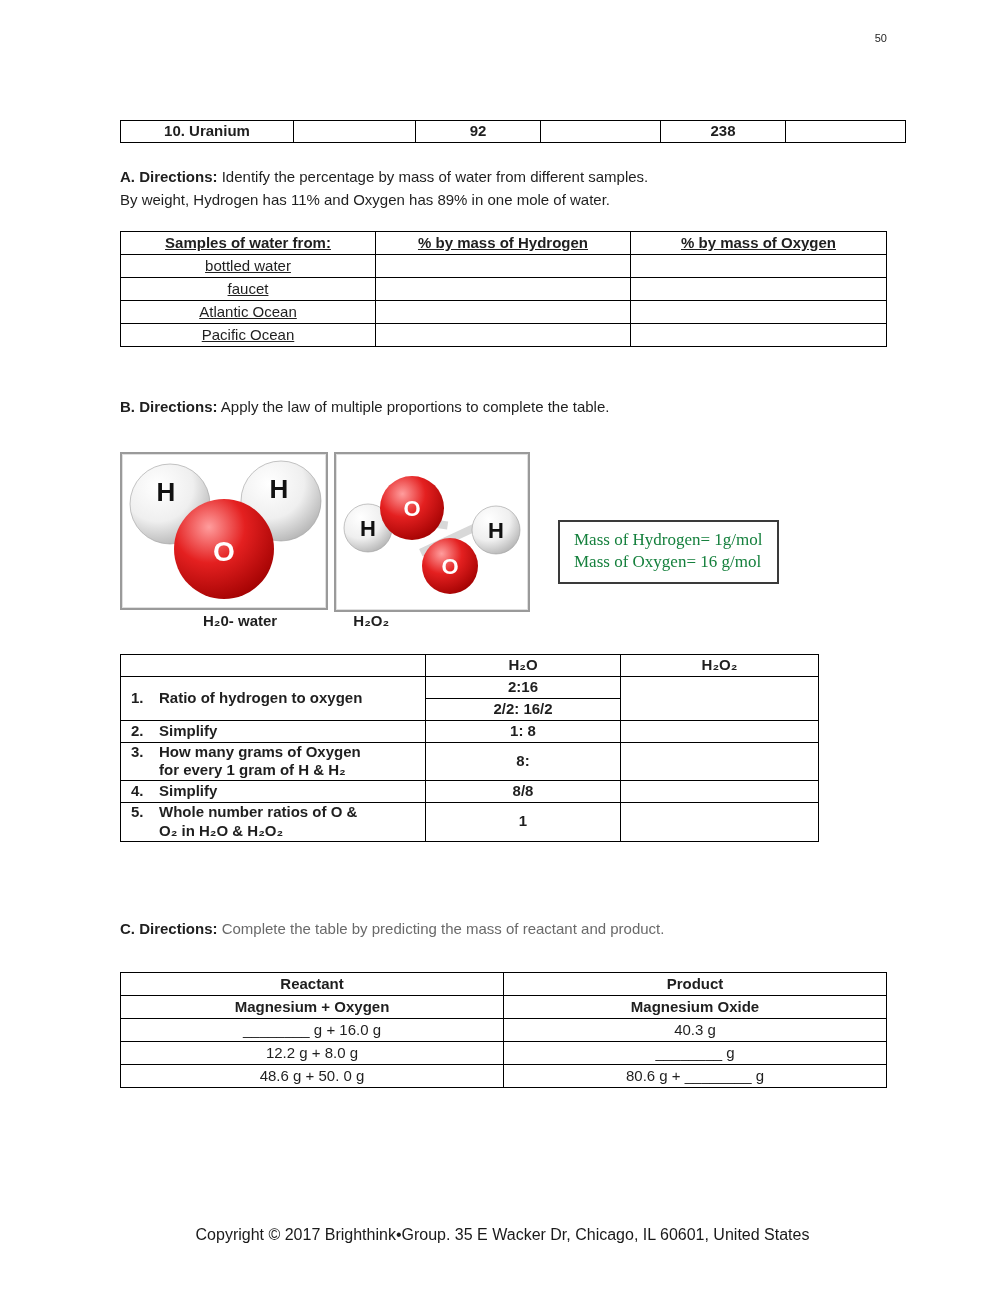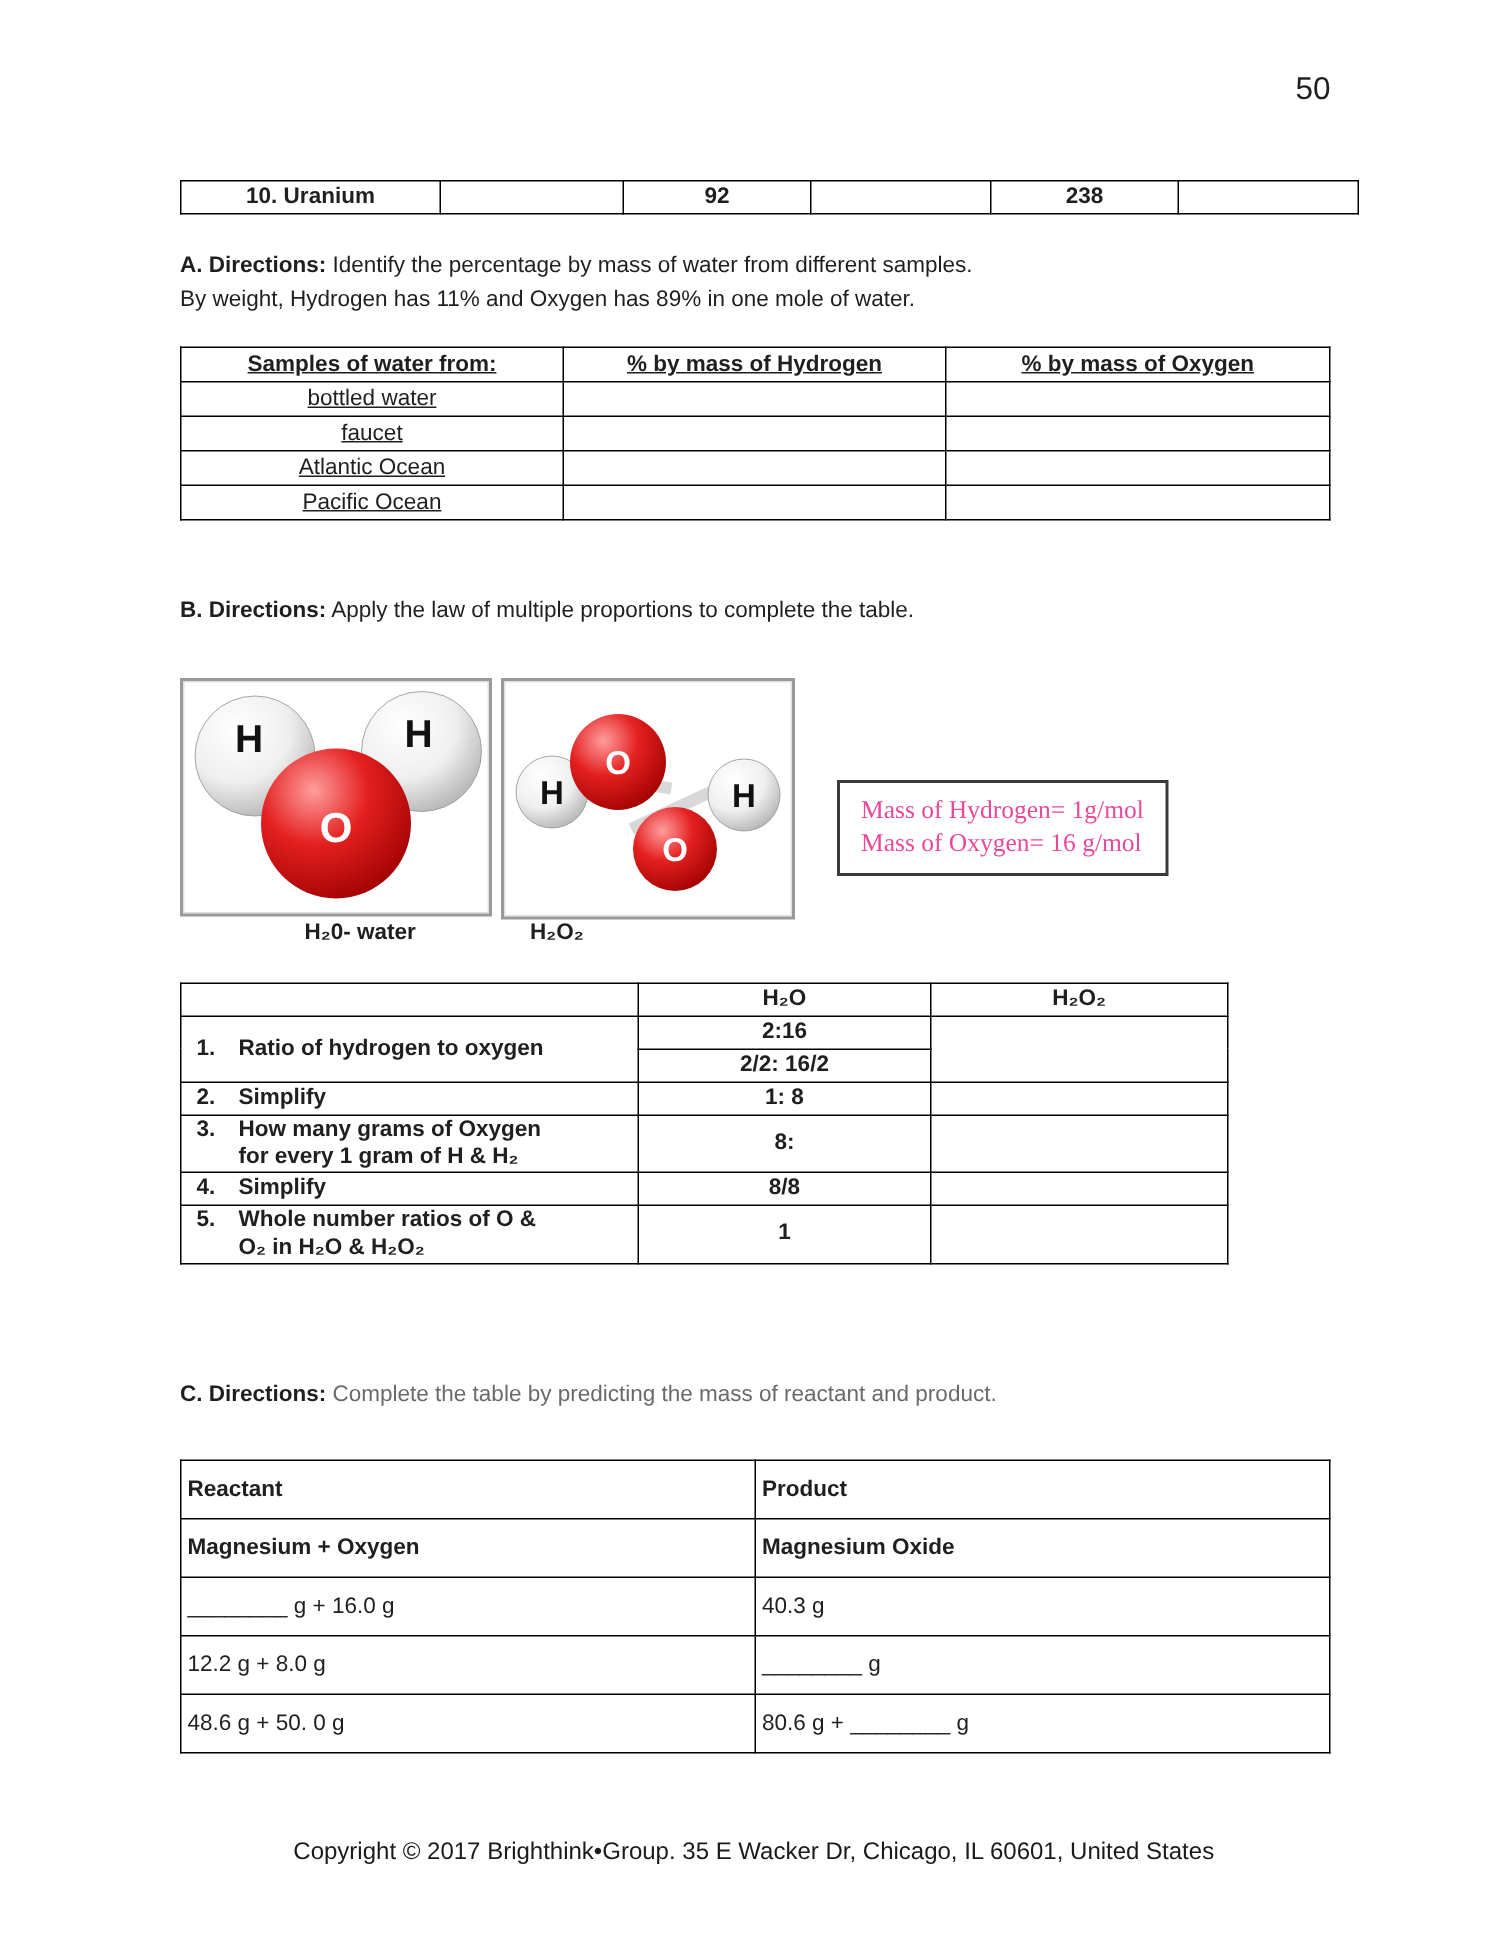--- a/index.html
+++ b/index.html
@@ -2,21 +2,21 @@
 <html><head>
 <meta charset="utf-8">
 <style>
   * { margin:0; padding:0; box-sizing:border-box; }
   html,body { background:#ffffff; }
   .page {
     width:1005px; height:1301px; position:relative; background:#ffffff;
     font-family:"Liberation Sans", sans-serif; font-size:15px; color:#1f1f1f;
     overflow:hidden;
   }
-  .page-number { position:absolute; top:48px; right:118px; font-size:21px;text-align:right; }
+  .page-number { position:absolute; top:32px; right:118px; font-size:11px;text-align:right; }
   .content { padding:120px 120px 0 120px; }
 
   .tbl { border-collapse:collapse; table-layout:fixed;border-radius:11px; }
   .tbl td { border:1px solid #000; padding:0 4px; height:22px; line-height:1.25; overflow:hidden; }
   .c { text-align:center; }
   .b { font-weight:bold; }
 
   .top-table { width:785px; }
 
   .exercise-heading { margin-top:26px; font-size:15px; }
@@ -29,42 +29,42 @@
   .table-a td { height:23px; }
 
   .dir-b { margin-top:49px; line-height:1.5; }
 
   .images-row { margin-top:33px; display:flex; align-items:flex-start; }
   .molecule-frame { border:2px solid #9a9a9a; background:#fff; padding:2px; box-shadow:0 0 0 1px #e0e0e0 inset; }
   .molecule-frame + .molecule-frame { margin-left:6px; }
   .mass-box {
     margin-left:28px; margin-top:68px;
     border:2px solid #3a3a3a; padding:7px 14px 9px 14px;
-    font-family:"Liberation Serif", serif; font-size:17px; line-height:1.32; color:#ec4899;
+    font-family:"Liberation Serif", serif; font-size:17px; line-height:1.32; color:#15803d;
   }
 
   .mol-labels { font-weight:bold; }
   .mol-labels .water { margin-left:83px; }
   .mol-labels .peroxide { margin-left:72px; }
 
   .table-b { width:698px; margin-top:25px; }
   .table-b td.val { text-align:center; font-weight:bold; }
   .table-b td.hdr { text-align:center; font-weight:bold; height:21px; }
   .table-b td.lbl { font-weight:bold; padding-left:10px; }
   .lbl-inner { display:flex; align-items:flex-start; }
   .lbl-inner .num { width:28px; flex:0 0 28px; }
   .lbl-inner .txt { white-space:pre-line; }
   .h23 { height:23px; }
   .h45 { height:45px; }
 
   .dir-c { margin-top:76px; line-height:1.5; }
   .dir-c .gray { color:#6a6a6a; }
 
   .table-c { width:766px; margin-top:32px; }
-  .table-c td { height:39px; }
+  .table-c td { height:23px; text-align:center; }
 
   .footer {
     position:absolute; top:1226px; left:0; width:100%;
     text-align:center; font-size:16px; color:#1a1a1a;
   }
 
   .atom-label-h { font:bold 26px "Liberation Sans", sans-serif; fill:#111; text-anchor:middle; }
   .atom-label-h2 { font:bold 22px "Liberation Sans", sans-serif; fill:#111; text-anchor:middle; }
   .atom-label-o { font:bold 28px "Liberation Sans", sans-serif; fill:#fff; text-anchor:middle; }
   .atom-label-o2 { font:bold 22px "Liberation Sans", sans-serif; fill:#fff; text-anchor:middle; }

